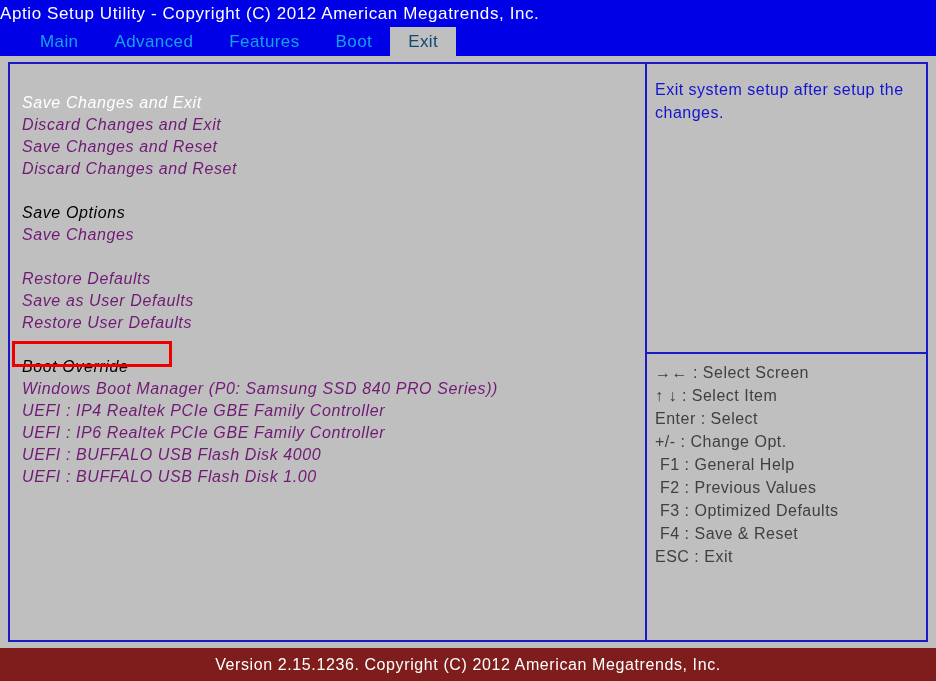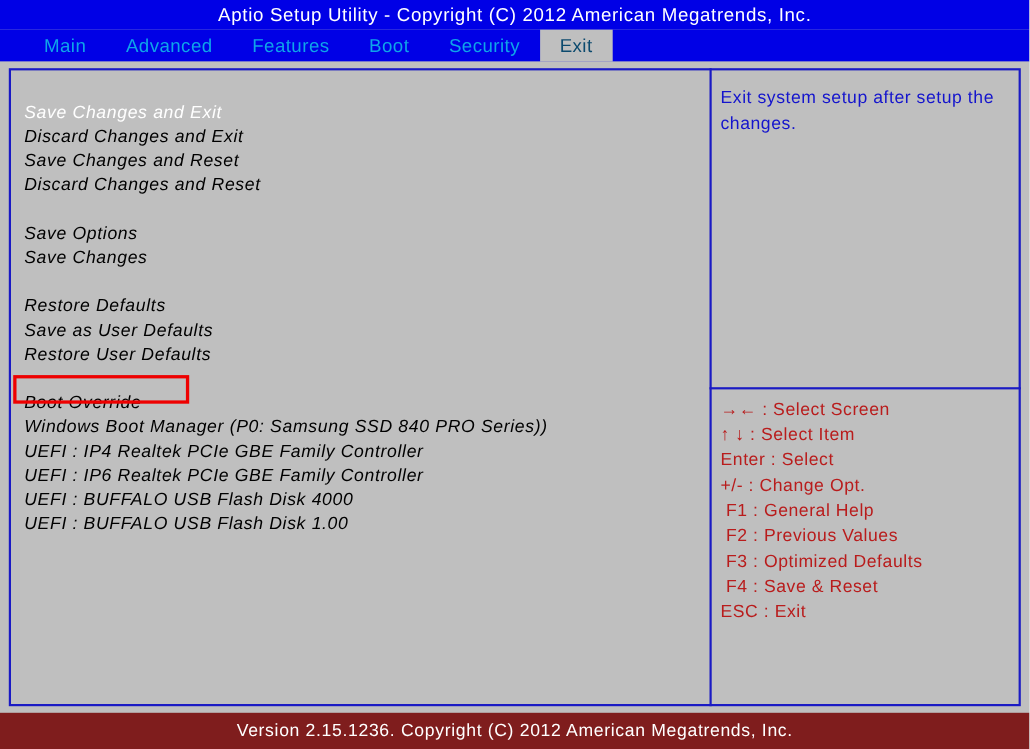--- a/index.html
+++ b/index.html
@@ -22,21 +22,20 @@
   #titlebar {
     position: absolute;
     left: 0; top: 0;
     width: 936px; height: 27px;
     background: #0000e6;
     color: #ffffff;
     font-size: 17px;
     letter-spacing: 0.6px;
     display: flex;
     align-items: center;
-    justify-content: center;
     white-space: pre;
   }
 
   
   #menubar {
     position: absolute;
     left: 0; top: 27px;
     width: 936px; height: 29px;
     background: #0000e6;
     display: flex;
@@ -98,21 +97,21 @@
     position: absolute;
     left: 22px; top: 36px;
     width: 610px;
     font-style: italic;
   }
   .opt-row {
     font-size: 16px;
     line-height: 22px;
     height: 22px;
     letter-spacing: 0.6px;
-    color: #000000;
+    color: #701a75;
     white-space: pre;
     cursor: pointer;
   }
   .opt-row.selected { color: #ffffff; }
   .opt-row.header   { color: #000000; cursor: default; }
   .opt-row.spacer   { height: 22px; cursor: default; }
 
   
   #help-text {
     position: absolute;
@@ -127,21 +126,21 @@
   #legend {
     position: absolute;
     left: 655px; top: 305px;
     width: 272px;
   }
   .legend-row {
     font-size: 16px;
     line-height: 23px;
     height: 23px;
     letter-spacing: 0.5px;
-    color: #b91c1c;
+    color: #404040;
     white-space: pre;
   }
 
   
   #annotation-box {
     position: absolute;
     left: 12px; top: 285px;
     width: 160px; height: 26px;
     border: 3px solid #ee0000;
     box-sizing: border-box;
@@ -170,21 +169,20 @@
 
   <div id="titlebar">
     <span>Aptio Setup Utility - Copyright (C) 2012 American Megatrends, Inc.</span>
   </div>
 
   <div id="menubar">
       <div class="menu-tab">Main</div>
       <div class="menu-tab">Advanced</div>
       <div class="menu-tab">Features</div>
       <div class="menu-tab">Boot</div>
-      <div class="menu-tab">Security</div>
       <div class="menu-tab active">Exit</div>
     </div>
 
   <div id="body-area">
 
     <div id="panel-frame"></div>
     <div id="panel-divider"></div>
     <div id="help-divider"></div>
 
     <div id="left-panel">

